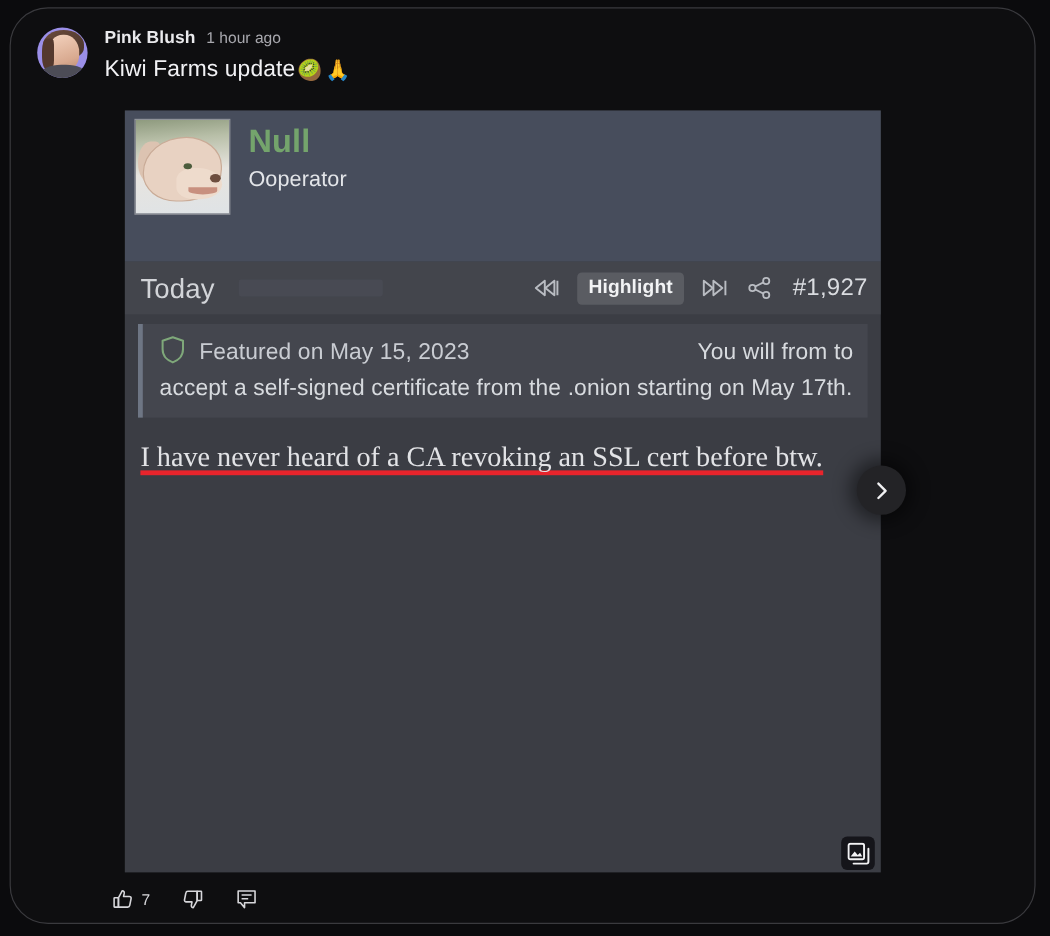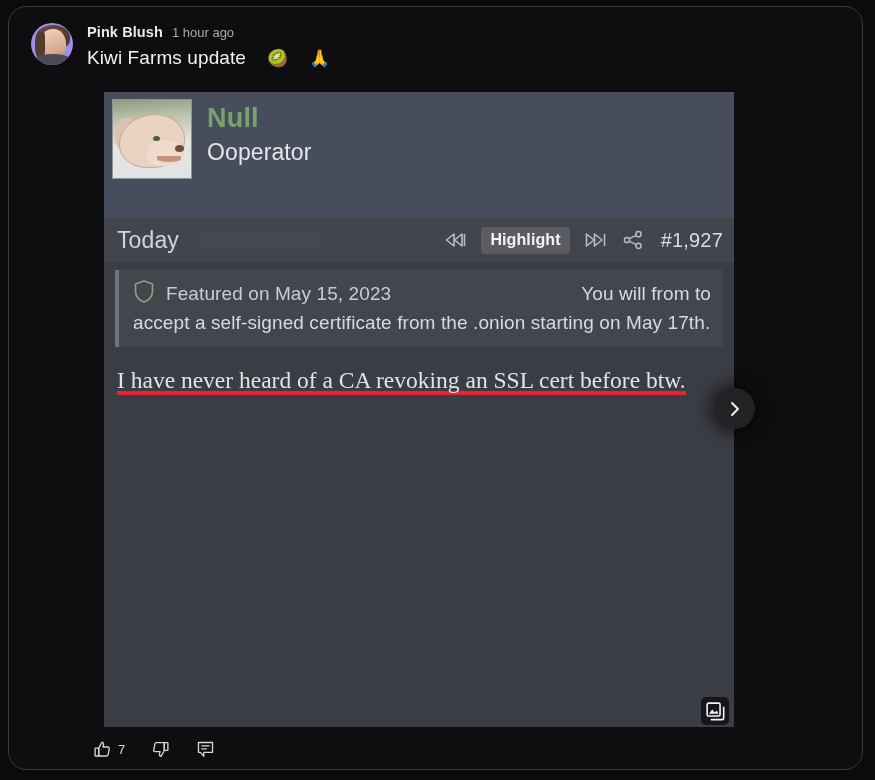--- a/index.html
+++ b/index.html
@@ -15,21 +15,21 @@
   }
 
   
   .post-shell {
     position: absolute;
     left: 8px;
     top: 6px;
     width: 855px;
     height: 764px;
     border: 1px solid #3a3a3e;
-    border-radius: 18px;
+    border-radius: 32px;
     background: #0e0e10;
     box-sizing: border-box;
     overflow: hidden;
   }
 
   
   .post-header {
     position: absolute;
     left: 22px;
     top: 16px;
@@ -99,21 +99,21 @@
     color: #a8a8ae;
     font-size: 13px;
   }
   .post-title {
     margin-top: 7px;
     color: #f1f1f4;
     font-size: 19px;
     letter-spacing: .1px;
     display: flex;
     align-items: center;
-    gap: 21px;
+    gap: 2px;
   }
   .post-title .emoji { font-size: 17px; line-height: 1; }
 
   
   .card {
     position: absolute;
     left: 95px;
     top: 85px;
     width: 630px;
     height: 635px;
@@ -203,21 +203,21 @@
   }
   .null-name {
     color: #74a46c;
     font-size: 27px;
     font-weight: bold;
     line-height: 1.12;
     letter-spacing: .2px;
   }
   .null-role {
     color: #e3e5e9;
-    font-size: 23px;
+    font-size: 18px;
     margin-top: 6px;
     letter-spacing: .1px;
   }
   .null-site {
     color: #e3e5e9;
     font-size: 21px;
     margin-top: 5px;
     letter-spacing: .1px;
   }
 

